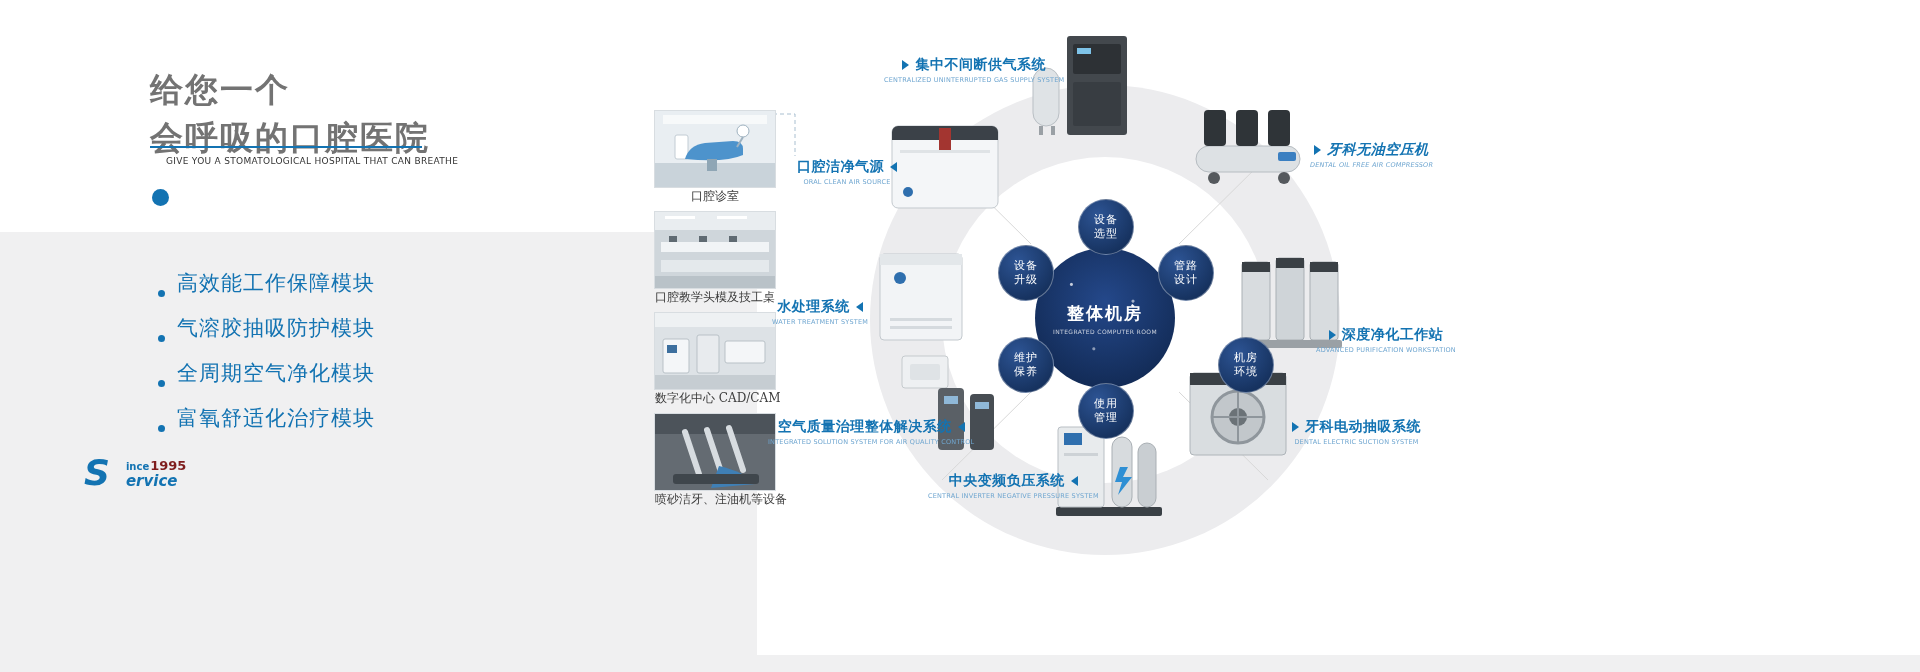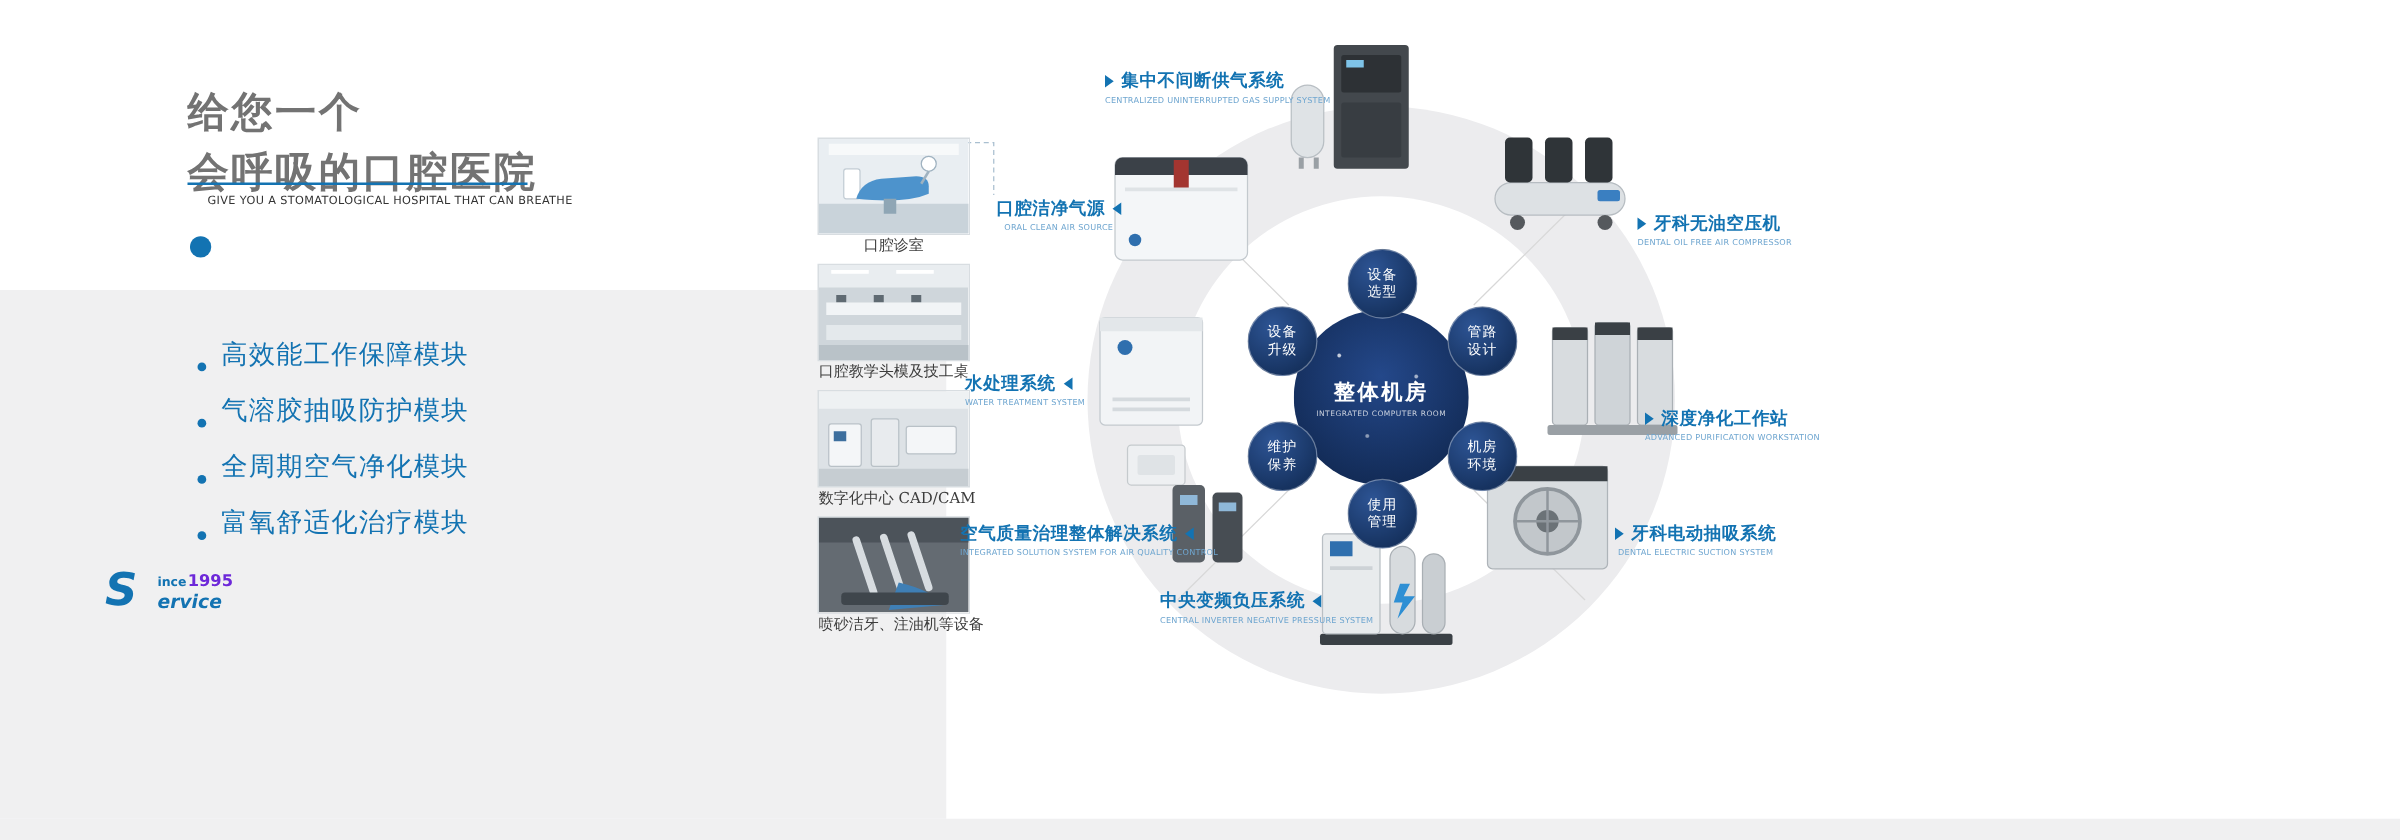--- a/index.html
+++ b/index.html
@@ -25,21 +25,21 @@
   .bullet{width:7px;height:7px;border-radius:50%;background:#1373b2;flex:0 0 auto;}
   .module-text{color:#1373b2;font-size:21px;letter-spacing:1px;
                font-family:"DejaVu Serif","Liberation Serif",serif;}
 
   
   .logo{left:84px;top:458px;display:flex;align-items:flex-start;z-index:4;}
   .logo-s{font-size:36px;font-weight:bold;font-style:italic;color:#1373b2;line-height:.85;}
   .logo-rest{display:flex;flex-direction:column;margin-left:16px;}
   .logo-top{display:flex;align-items:baseline;}
   .logo-ince{font-size:10px;font-weight:bold;color:#1373b2;}
-  .logo-year{font-size:13px;font-weight:bold;color:#6d28d9;margin-left:1px;}
+  .logo-year{font-size:13px;font-weight:bold;color:#7f1d1d;margin-left:1px;}
   .logo-ervice{font-size:15px;font-weight:bold;font-style:italic;color:#1373b2;margin-top:-1px;}
 
   
   .photo{left:615px;width:120px;z-index:4;}
   .photo-frame{width:120px;height:76px;overflow:hidden;box-shadow:0 0 0 1px #d8dde1;}
   .photo-frame svg{display:block;width:100%;height:100%;}
   .photo-caption{width:120px;text-align:center;margin-top:1px;font-size:12px;color:#3c3c3c;
                  font-family:"DejaVu Serif","Liberation Serif",serif;white-space:nowrap;}
 
   
@@ -62,21 +62,21 @@
   .satellite{width:54px;height:54px;border-radius:50%;z-index:7;color:#fff;text-align:center;
     background:radial-gradient(circle at 35% 28%, #2d5494 0%, #16325f 75%);
     border:1px solid rgba(255,255,255,.35);
     display:flex;flex-direction:column;align-items:center;justify-content:center;
     font-size:11px;line-height:1.3;letter-spacing:1px;
     font-family:"DejaVu Serif","Liberation Serif",serif;}
 
   
   .sys-label{position:absolute;z-index:8;color:#1373b2;text-align:center;
              font-family:"DejaVu Serif","Liberation Serif",serif;}
-  .zh-row{display:flex;align-items:center;gap:6px;}
+  .zh-row{display:flex;align-items:center;gap:6px;justify-content:center;}
   .zh{font-size:14px;font-weight:600;letter-spacing:.5px;white-space:nowrap;}
   .en{font-size:6.5px;letter-spacing:.2px;color:#6fa6d0;margin-top:2px;white-space:nowrap;
       font-family:"DejaVu Sans","Liberation Sans",sans-serif;}
   .tri{width:0;height:0;border-top:5px solid transparent;border-bottom:5px solid transparent;flex:0 0 auto;}
   .tri-right{border-left:7px solid #1373b2;}
   .tri-left{border-right:7px solid #1373b2;}
 
   
   .equip{z-index:5;}
   .equip svg{display:block;width:100%;height:100%;}
@@ -305,21 +305,21 @@
   </div>
 
   <div class="abs satellite" style="left:1078px;top:199px;">
     <span>设备</span>
     <span>选型</span>
   </div>
   <div class="abs satellite" style="left:1158px;top:245px;">
     <span>管路</span>
     <span>设计</span>
   </div>
-  <div class="abs satellite" style="left:1158px;top:337px;align-items:center;">
+  <div class="abs satellite" style="left:1218px;top:337px;align-items:center;">
     <span>机房</span>
     <span>环境</span>
   </div>
   <div class="abs satellite" style="left:1078px;top:383px;">
     <span>使用</span>
     <span>管理</span>
   </div>
   <div class="abs satellite" style="left:998px;top:337px;">
     <span>维护</span>
     <span>保养</span>
@@ -330,21 +330,21 @@
   </div>
 
   <div class="sys-label" style="left:884px;top:56px;">
     <div class="zh-row">
       <span class="tri tri-right"></span>
       <span class="zh">集中不间断供气系统</span>
     </div>
     <div class="en">CENTRALIZED UNINTERRUPTED GAS SUPPLY SYSTEM</div>
   </div>
 
-  <div class="sys-label" style="left:1310px;top:170px;">
+  <div class="sys-label" style="left:1310px;top:141px;font-style:italic;">
     <div class="zh-row">
       <span class="tri tri-right"></span>
       <span class="zh">牙科无油空压机</span>
     </div>
     <div class="en">DENTAL OIL FREE AIR COMPRESSOR</div>
   </div>
 
   <div class="sys-label" style="left:797px;top:158px;">
     <div class="zh-row">
       <span class="zh">口腔洁净气源</span>

